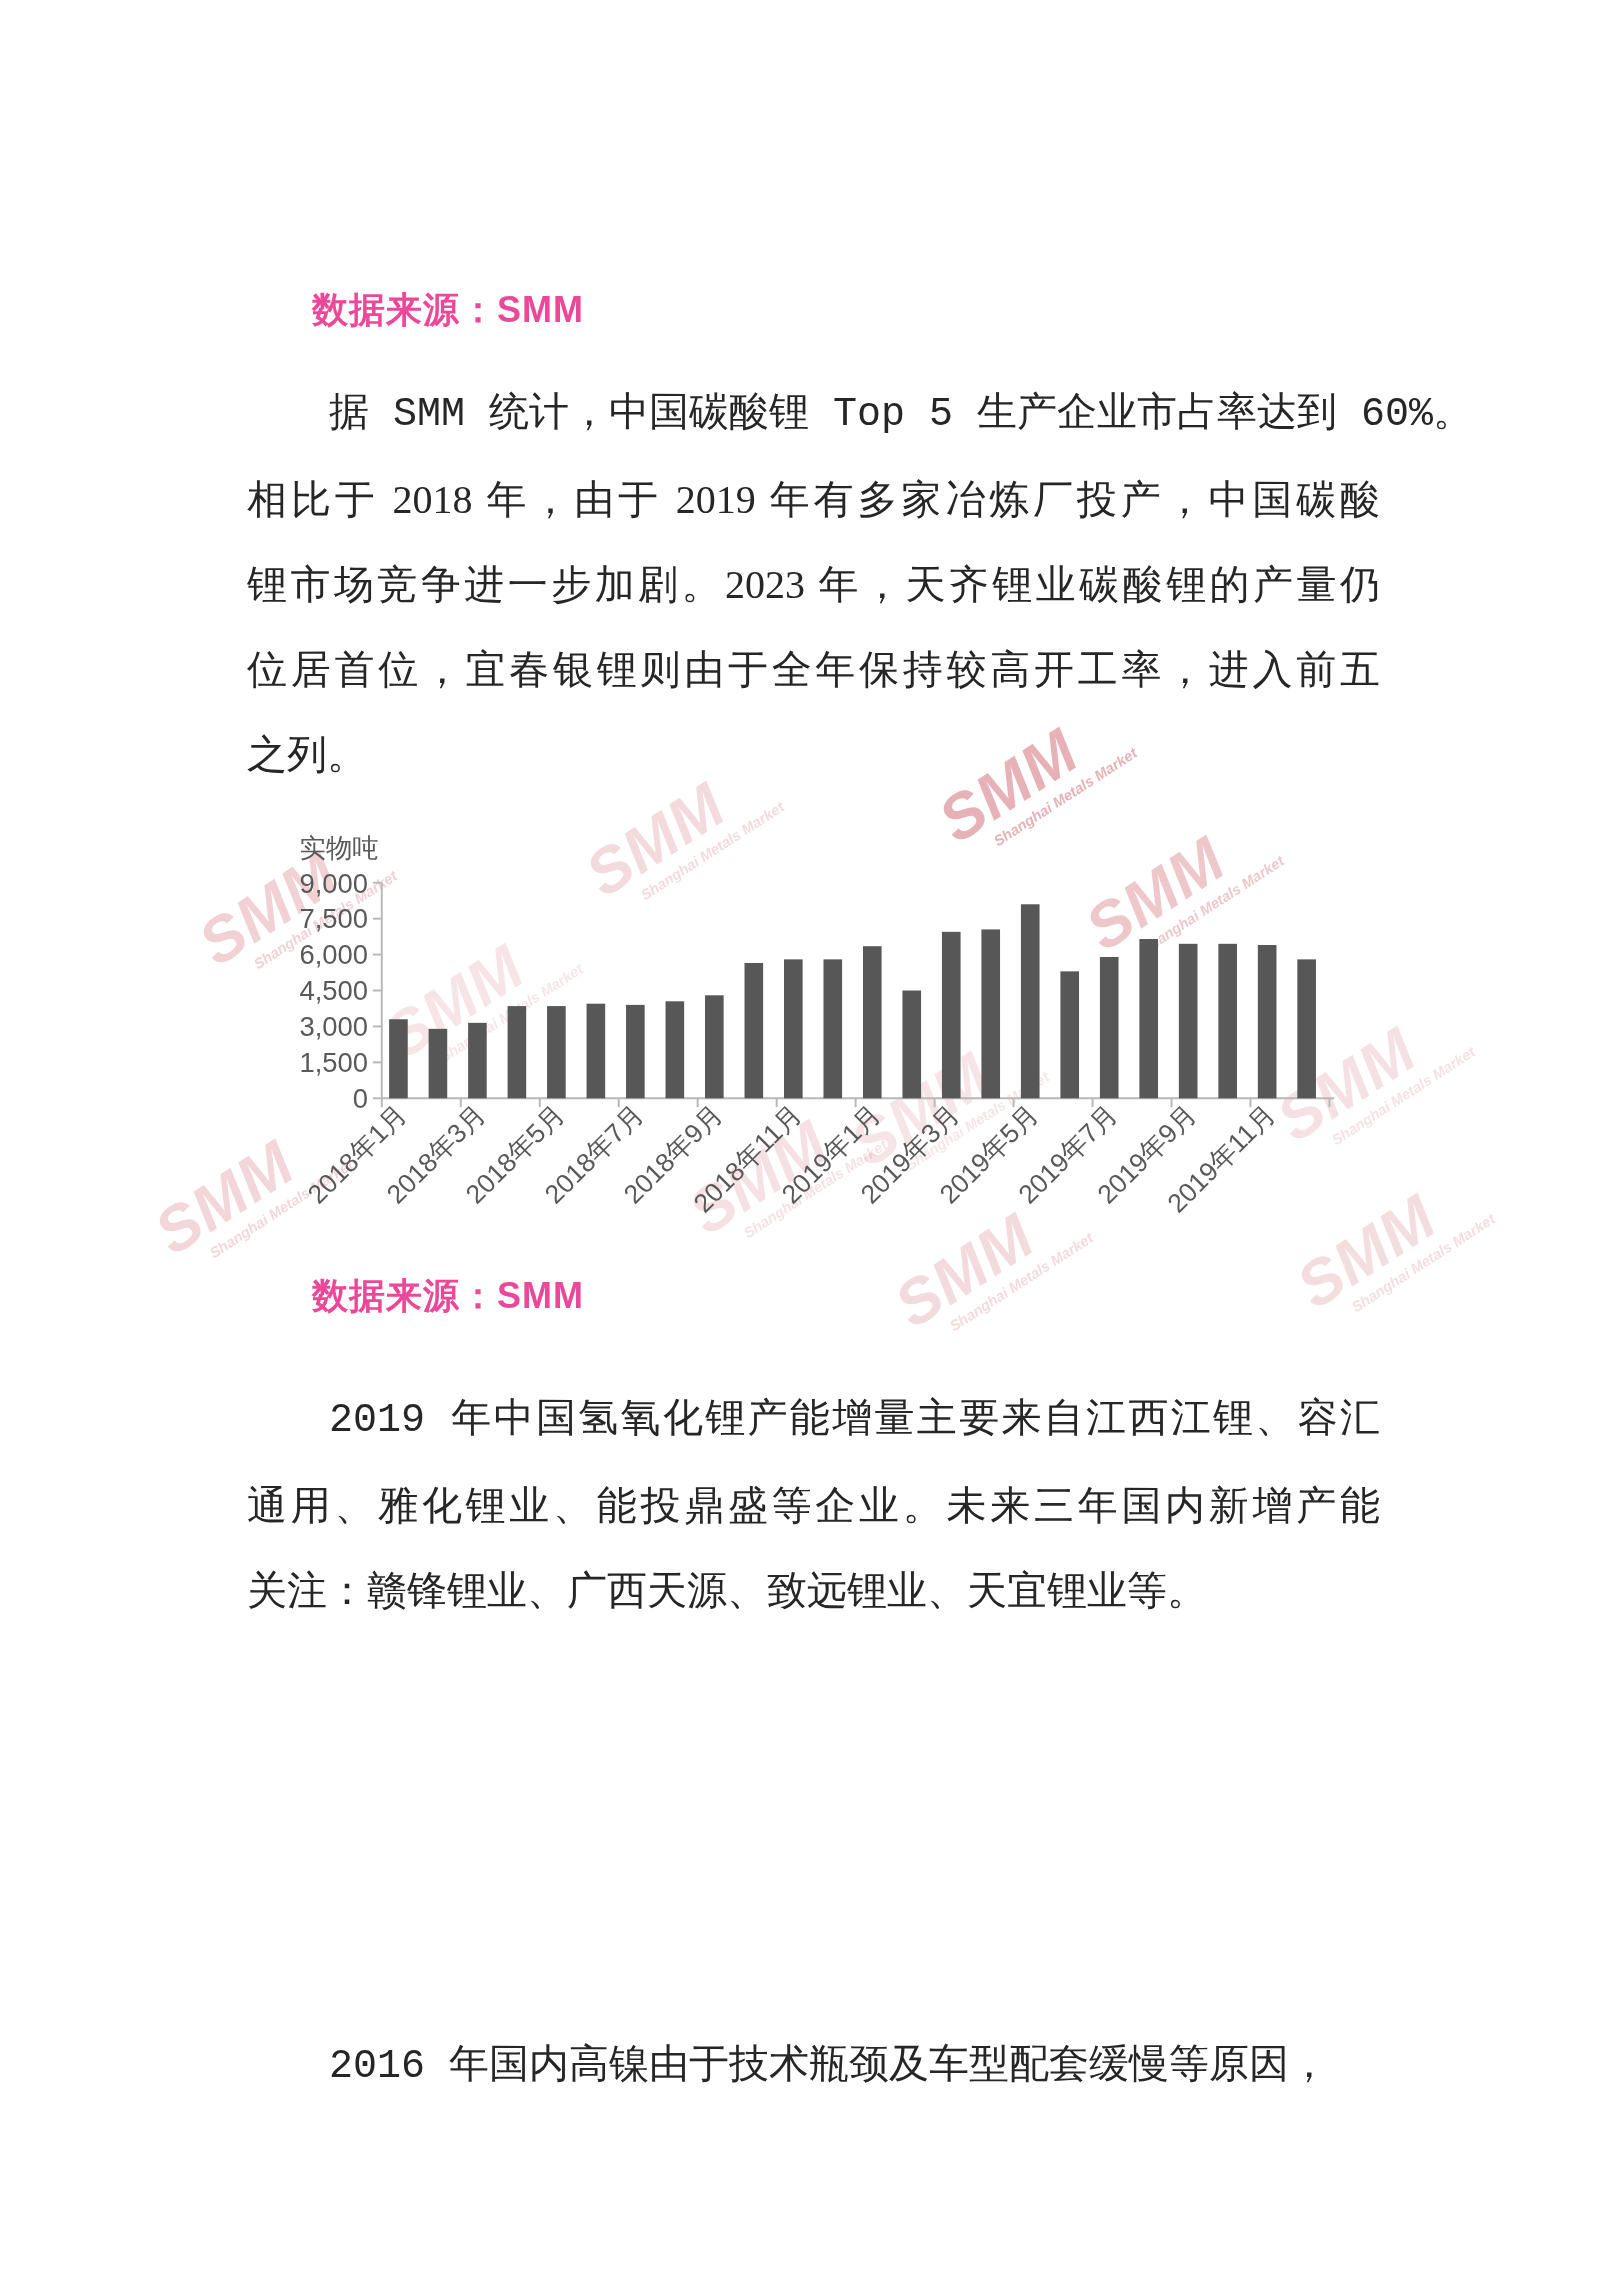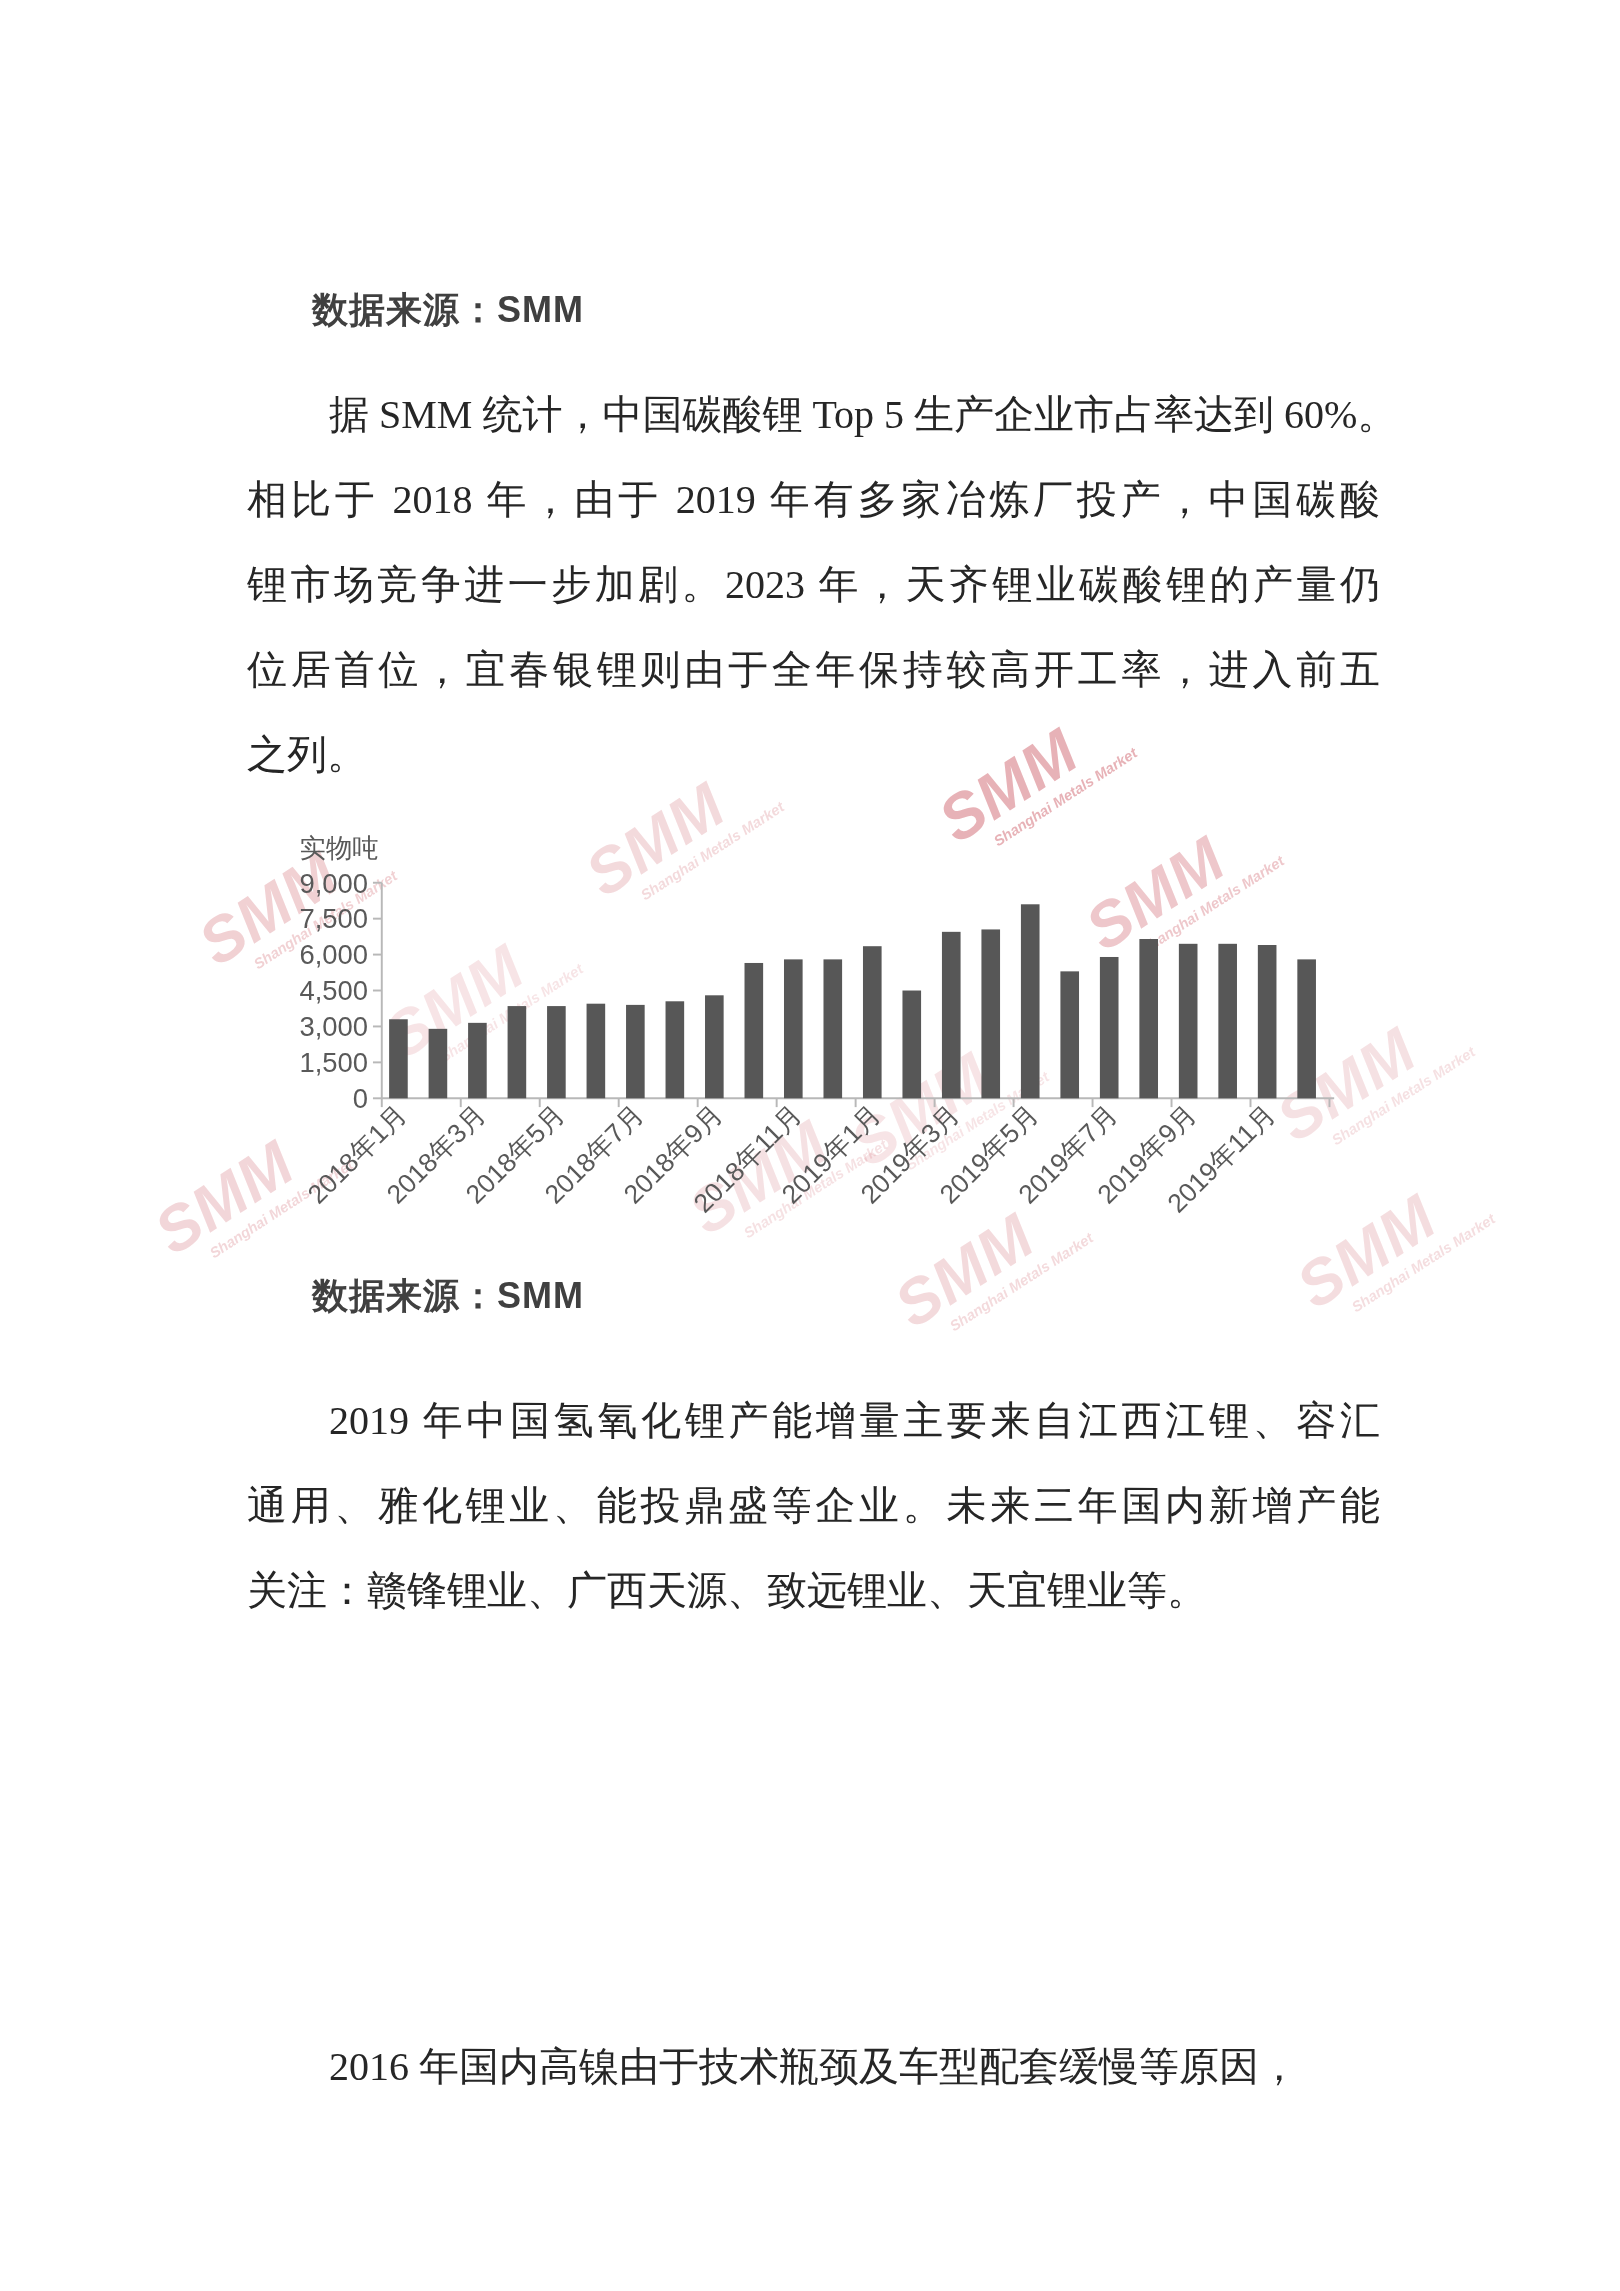--- a/index.html
+++ b/index.html
@@ -1,24 +1,24 @@
 <!DOCTYPE html>
 <html><head>
 <meta charset="utf-8">
 <style>
   html,body{margin:0;padding:0;background:#ffffff;}
   .page{position:relative;width:1620px;height:2292px;background:#ffffff;overflow:hidden;
         font-family:"Liberation Serif","DejaVu Serif",serif;}
   .src-label{position:absolute;left:312px;font-family:"Liberation Sans","DejaVu Sans",sans-serif;
-             font-size:36px;font-weight:600;color:#404040;letter-spacing:1px;white-space:nowrap;}
+             font-size:36px;font-weight:600;color:#ec4899;letter-spacing:1px;white-space:nowrap;}
   .para{position:absolute;left:247px;width:1133px;}
   .line{height:85px;line-height:85px;font-size:40px;color:#262626;
         text-align:justify;text-align-last:justify;white-space:nowrap;}
   .line.last{text-align:center;text-align-last:left;}
-  .line.indent{text-indent:82px;}
+  .line.indent{text-indent:82px;font-family:Liberation Mono, monospace;}
   .wm{position:absolute;transform:translate(-50%,-50%) rotate(-33deg);z-index:1;pointer-events:none;
       font-family:"Liberation Sans","DejaVu Sans",sans-serif;color:#c84a55;text-align:left;line-height:1;}
   .wm-big{display:block;font-size:63px;font-weight:800;font-style:italic;letter-spacing:1px;}
   .wm-small{display:block;font-size:14.7px;font-weight:700;font-style:italic;margin:2px 0 0 33px;white-space:nowrap;}
   #chart{position:absolute;left:225px;top:814px;z-index:2;}
 </style>
 </head>
 <body>
 
 <div class="page">

